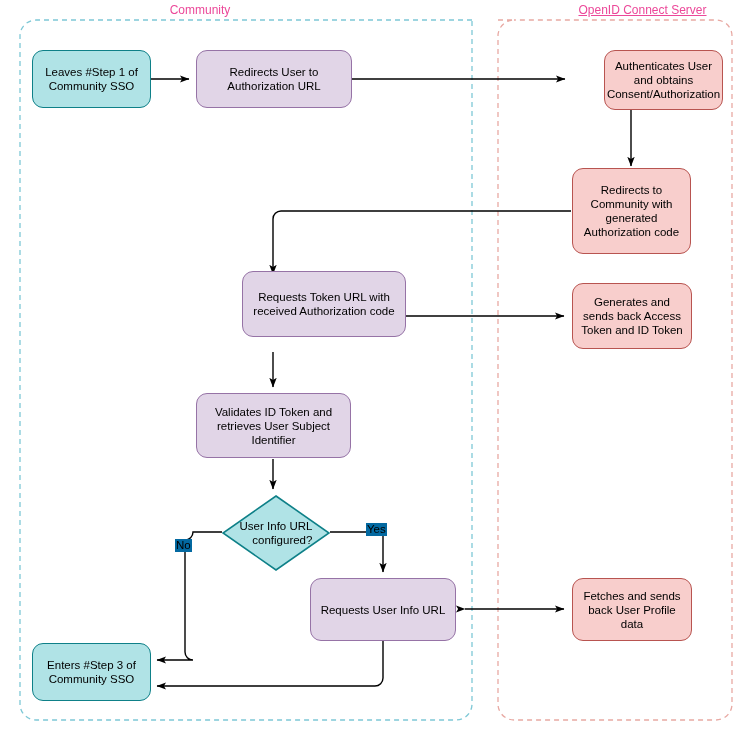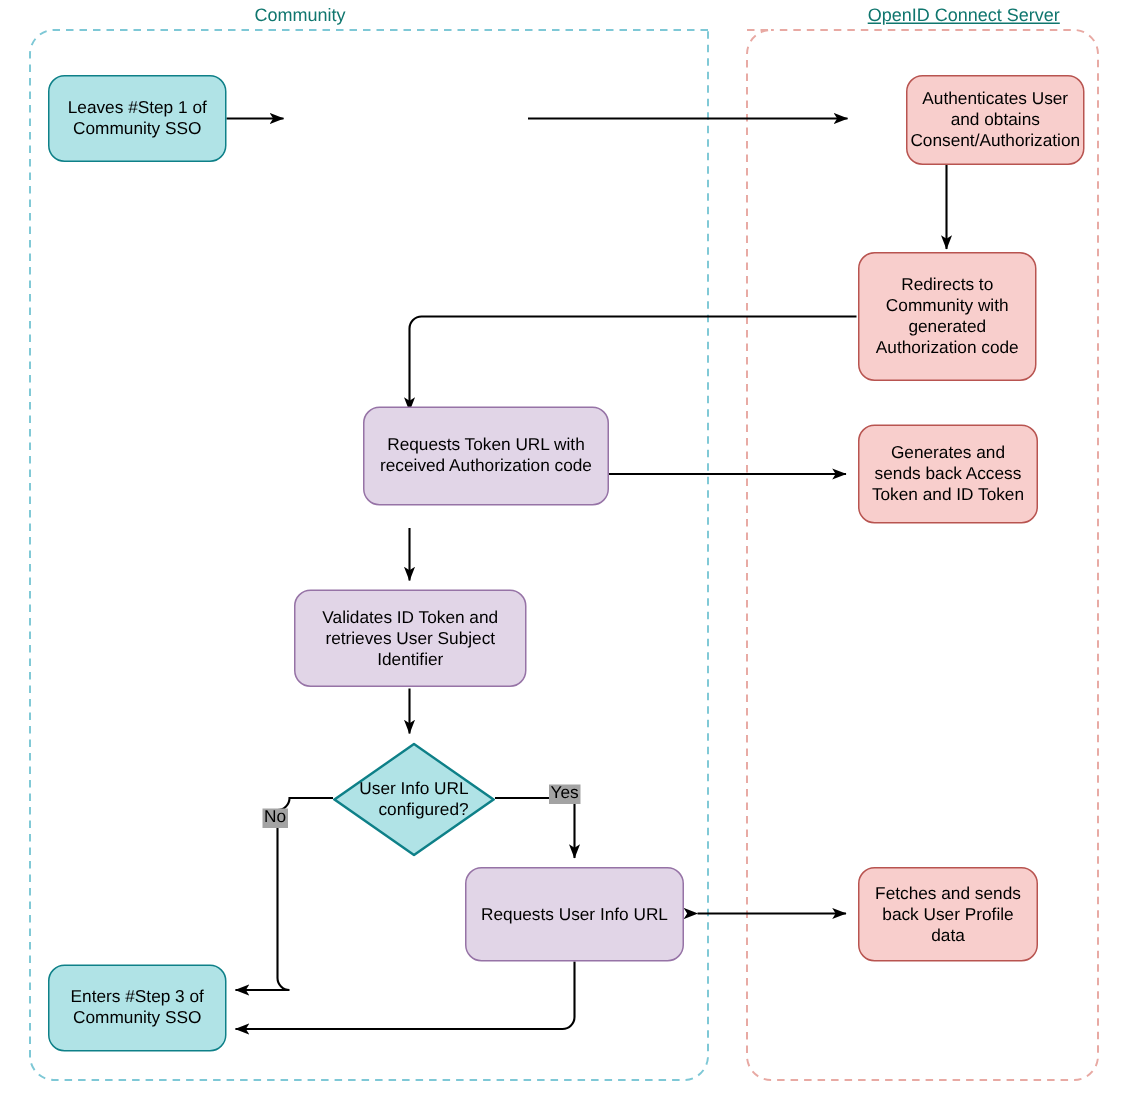--- a/index.html
+++ b/index.html
@@ -22,21 +22,21 @@
     position: absolute;
     left: 0;
     top: 0;
     width: 752px;
     height: 731px;
     pointer-events: none;
   }
   .lane-label {
     position: absolute;
     font-size: 12px;
-    color: #0f766e;
+    color: #ec4899;
     text-align: center;
     white-space: nowrap;
     line-height: 16px;
   }
   .node {
     position: absolute;
     box-sizing: border-box;
     display: flex;
     align-items: center;
     justify-content: center;
@@ -89,21 +89,21 @@
     text-align: right;
     font-size: 11.5px;
     line-height: 14px;
     color: #000000;
     white-space: pre-line;
   }
   .edge-label {
     position: absolute;
     font-size: 11.5px;
     color: #000000;
-    background: #a3a3a3;
+    background: #0369a1;
     padding: 0 1px;
     line-height: 13px;
     white-space: nowrap;
     z-index: 4;
   }
 </style>
 </head>
 <body>
 
 <div id="canvas">
@@ -147,20 +147,24 @@
     <path d="M 465,609 L 564,609" fill="none" stroke="#000000" stroke-width="1.4" marker-end="url(#arrow)" marker-start="url(#arrow)"></path>
 
     <path d="M 383,641 L 383,678 A 8,8 0 0 1 375,686 L 157,686" fill="none" stroke="#000000" stroke-width="1.4" marker-end="url(#arrow)"></path>
   </svg>
 
   <div class="node teal" style="left:32px; top:50px; width:119px; height:58px;">
     <span class="node-text">Leaves #Step 1 of
 Community SSO</span>
   </div>
 
+  <div class="node purple" style="left:196px; top:50px; width:156px; height:58px;">
+    <span class="node-text">Redirects User to
+Authorization URL</span>
+  </div>
 
   <div class="node pink" style="left:604px; top:50px; width:119px; height:60px;">
     <span class="node-text">Authenticates User
 and obtains
 Consent/Authorization</span>
   </div>
 
   <div class="node pink" style="left:572px; top:168px; width:119px; height:86px;">
     <span class="node-text">Redirects to
 Community with

